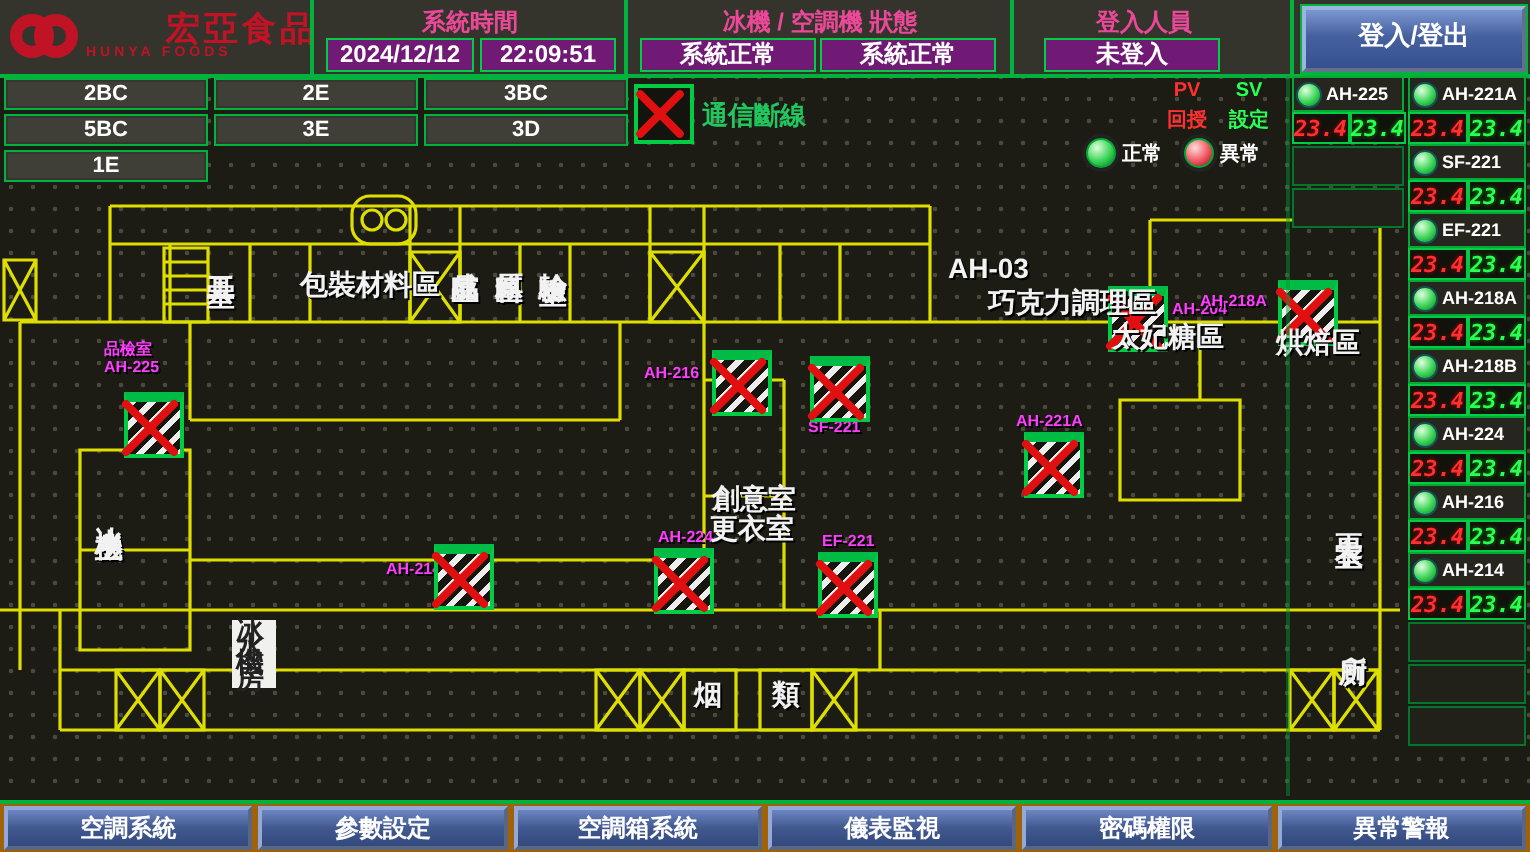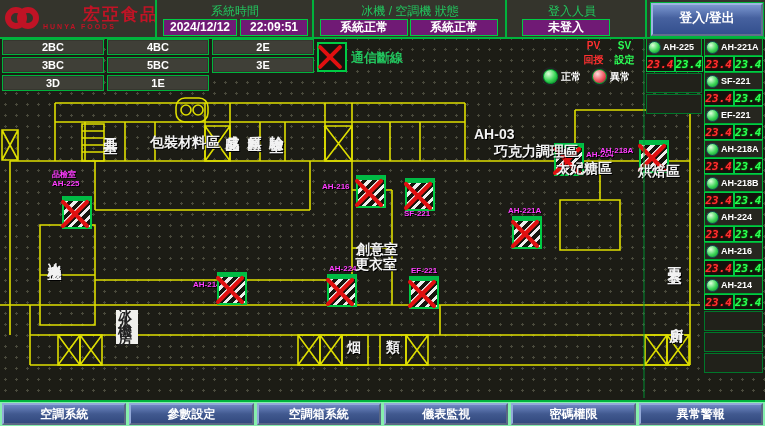--- a/index.html
+++ b/index.html
@@ -12,21 +12,21 @@
   .dots-lt{background-image:radial-gradient(circle,#5a5a4c 1px,transparent 1.3px);background-size:11px 11px;}
 
   
   #header{position:absolute;left:0;top:0;width:765px;height:37px;background:#34342c;border-bottom:2px solid #00b33c;}
   .hsep{position:absolute;top:0;width:2px;height:37px;background:#00b33c;}
   #logo{position:absolute;left:5px;top:3px;display:flex;align-items:center;gap:4px;}
   #logo svg{display:block;}
   .logo-text{line-height:1;}
   .logo-title{color:#c01325;font-weight:bold;font-size:17px;letter-spacing:2px;font-family:"Liberation Serif",serif;margin-left:40px;}
   .logo-sub{color:#c01325;font-weight:bold;font-size:7px;letter-spacing:2px;}
-  .hlabel{position:absolute;top:3px;color:#22c55e;font-weight:normal;font-size:12px;text-align:center;}
+  .hlabel{position:absolute;top:3px;color:#ec4899;font-weight:bold;font-size:12px;text-align:center;}
   .gbox{position:absolute;top:19px;height:15px;background:#701a75;border:1px solid #00cc44;
         color:#fff;font-weight:bold;font-size:12px;text-align:center;line-height:15px;}
   #login-btn{position:absolute;left:651px;top:3px;width:108px;height:29px;
      background:linear-gradient(#7b97d0,#3c5globalThis 90%);
      background:linear-gradient(#7b97d0 0%,#46619f 45%,#34508e 100%);
      border:2px outset #9db4e0;outline:1px solid #00b33c;
      color:#fff;font-weight:bold;font-size:13px;text-align:center;line-height:25px;cursor:pointer;}
 
   
   #floor-nav{position:absolute;left:2px;top:39px;width:312px;display:grid;
@@ -70,21 +70,21 @@
      background:repeating-linear-gradient(135deg,#ededed 0 3px,#16160f 3px 7px);cursor:pointer;}
   .dev-icon .xbar{width:38px;left:-8px;height:4px;}
   .dev-label{position:absolute;color:#ff3cff;font-weight:bold;font-size:8px;line-height:9px;white-space:nowrap;
      text-shadow:1px 1px 0 #000;}
   .room-label{position:absolute;color:#f2f2f2;font-weight:bold;font-size:14px;line-height:9px;white-space:nowrap;
      text-shadow:1px 1px 0 #000;}
   .room-label.v{writing-mode:vertical-rl;text-orientation:upright;letter-spacing:1px;}
   .room-label.boxed{background:#f0f0ec;color:#222;text-shadow:none;padding:1px 2px;white-space:normal;width:18px;line-height:8px;}
 
   
-  #bottom-nav{position:absolute;left:0;bottom:0;width:765px;height:26px;background:#86efac;
+  #bottom-nav{position:absolute;left:0;bottom:0;width:765px;height:26px;background:#a16207;
      display:flex;gap:3px;padding:1px 2px;box-sizing:border-box;border-top:2px solid #00b33c;}
   .menu-btn{flex:1;background:linear-gradient(#6d86c2 0%,#41598f 50%,#32497e 100%);
      border:2px outset #93a9d8;color:#fff;font-weight:bold;font-size:12px;text-align:center;line-height:19px;cursor:pointer;}
 </style>
 </head>
 <body class="dots">
 
 <div id="header" class="dots-lt">
   <div id="logo">
     <svg width="34" height="30" viewBox="0 0 34 30">
@@ -110,21 +110,20 @@
   <div class="gbox" style="left:410px;width:86px">系統正常</div>
 
   <div class="hlabel" style="left:512px;width:120px">登入人員</div>
   <div class="gbox" style="left:522px;width:86px">未登入</div>
 
   <div id="login-btn">登入/登出</div>
 </div>
 
 <div id="floor-nav">
     <div class="floor-btn dots">2BC</div>
-    <div class="floor-btn dots">4BC</div>
     <div class="floor-btn dots">2E</div>
     <div class="floor-btn dots">3BC</div>
     <div class="floor-btn dots">5BC</div>
     <div class="floor-btn dots">3E</div>
     <div class="floor-btn dots">3D</div>
     <div class="floor-btn dots">1E</div>
   </div>
 
 <div id="comm-icon">
   <div class="xbar a"></div>

